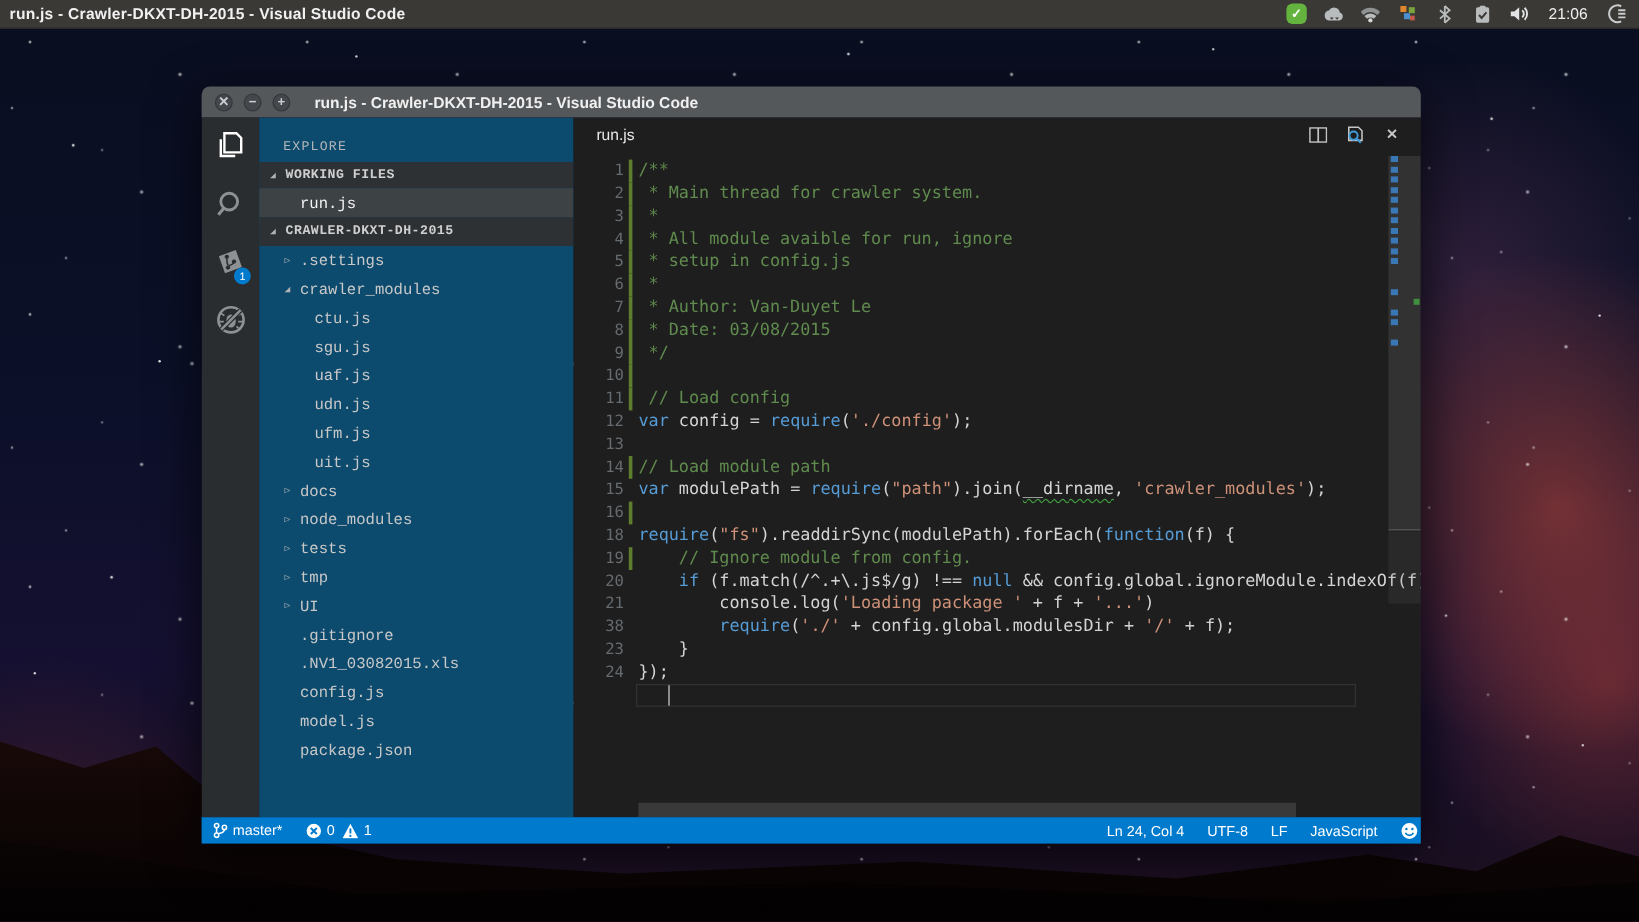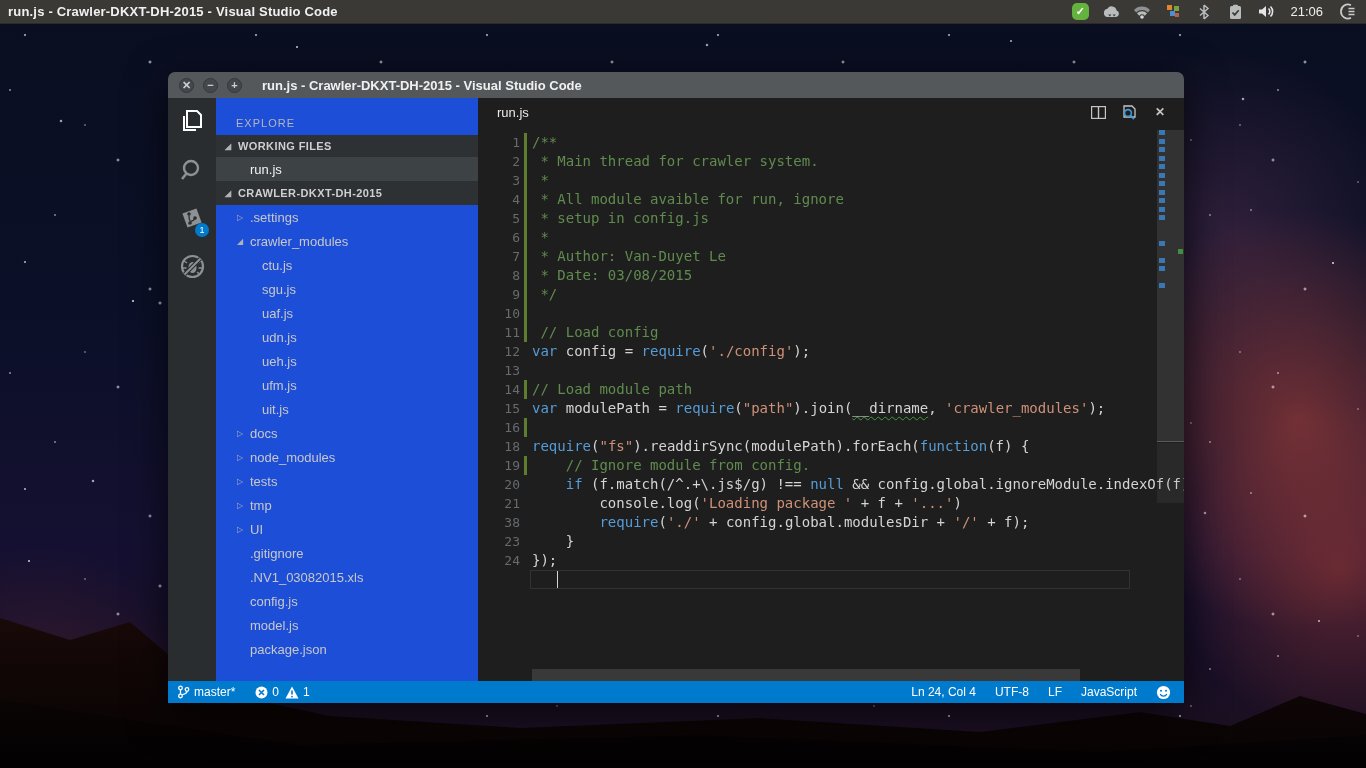--- a/index.html
+++ b/index.html
@@ -72,21 +72,21 @@
 
   .winbody { position:absolute; left:0; top:26px; right:0; bottom:22px; display:flex; overflow:hidden; }
 
   
   .activitybar { width:48px; background:#2a2d2f; display:flex; flex-direction:column; }
   .act-item { width:48px; height:48px; display:flex; align-items:center; justify-content:center; position:relative; }
   .badge { position:absolute; right:7px; bottom:5px; width:14px; height:14px; border-radius:50%;
     background:#007acc; color:#fff; font-size:9px; line-height:14px; text-align:center; }
 
   
-  .sidebar { width:262px; background:#1d4ed8; color:#c8c8c8; font-size:13px; position:relative; overflow:hidden; }
+  .sidebar { width:262px; background:#0c4a6e; color:#c8c8c8; font-size:13px; position:relative; overflow:hidden;font-family:Liberation Mono, monospace; }
   .explore-title { height:37px; display:flex; align-items:flex-end; padding:0 0 6px 20px;
     color:#b4b7b9; font-size:11px; letter-spacing:1px; }
   .section-hdr { background:#2d3134; display:flex; align-items:center; padding-left:9px;
     font-size:11px; font-weight:bold; color:#cfcfcf; letter-spacing:.4px; }
   .hdr-wf { height:22px; } .hdr-proj { height:24px; }
   .twistie { display:inline-block; width:13px; font-size:8px; color:#b0b3b5; flex:0 0 13px; }
   .side-row { height:24px; display:flex; align-items:center; padding-left:21px; cursor:default; }
   .side-row.selected { background:#3d4245; color:#f2f2f2; }
   .side-row .twistie { margin-right:0; }
   .side-row.lvl1 { padding-left:33px; }
@@ -120,21 +120,21 @@
     border-bottom:1px solid rgba(170,170,170,.35); }
   .vslider2 { position:absolute; left:0; right:0; top:317px; height:60px; background:rgba(121,121,121,.12); }
   .mark-change { position:absolute; left:2px; width:6px; height:5px; background:#3a78b5; }
   .mark-warn { position:absolute; right:1px; width:5px; height:5px; background:#3f8f3f; }
   .hscroll { position:absolute; left:54px; bottom:0; width:548px; height:12px; background:rgba(121,121,121,.3); }
 
   
   .statusbar { position:absolute; left:0; bottom:0; right:0; height:22px; background:#007acc; color:#fff;
     font-size:12px; display:flex; align-items:center; }
   .sb-left { display:flex; gap:6px; margin-left:9px; }
-  .sb-right { margin-left:auto; display:flex; align-items:center; gap:19px; padding-right:13px; }
+  .sb-right { margin-left:auto; display:flex; align-items:flex-end; gap:19px; padding-right:2px; }
   .sb-item { display:flex; align-items:center; gap:4px; }
   .sb-gap { width:8px; }
   svg { display:block; }
 </style>
 </head>
 <body>
 
 <div class="desktop">
   <div class="stars"></div>
   <div class="stars2"></div>
@@ -274,23 +274,20 @@
             <span class="row-label">ctu.js</span>
           </div>
           <div class="side-row lvl1 file">
             <span class="row-label">sgu.js</span>
           </div>
           <div class="side-row lvl1 file">
             <span class="row-label">uaf.js</span>
           </div>
           <div class="side-row lvl1 file">
             <span class="row-label">udn.js</span>
-          </div>
-          <div class="side-row lvl1 file">
-            <span class="row-label">ueh.js</span>
           </div>
           <div class="side-row lvl1 file">
             <span class="row-label">ufm.js</span>
           </div>
           <div class="side-row lvl1 file">
             <span class="row-label">uit.js</span>
           </div>
           <div class="side-row">
             <span class="twistie">▷</span>
             <span class="row-label">docs</span>

